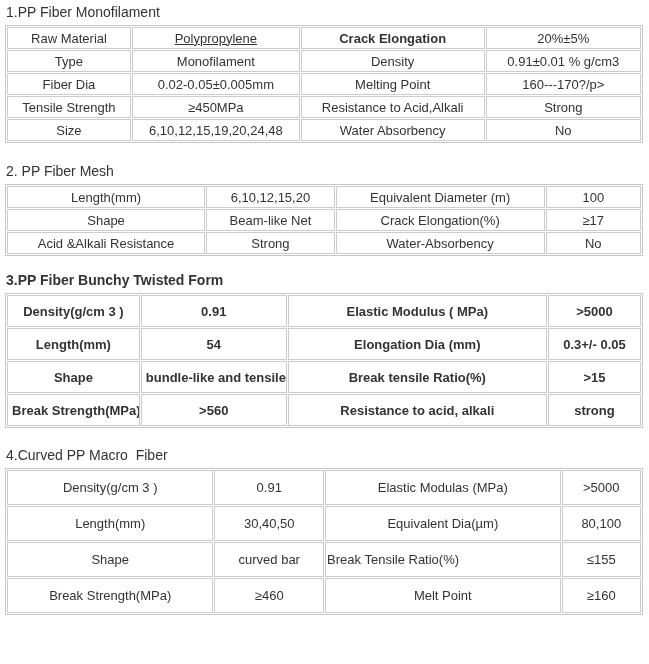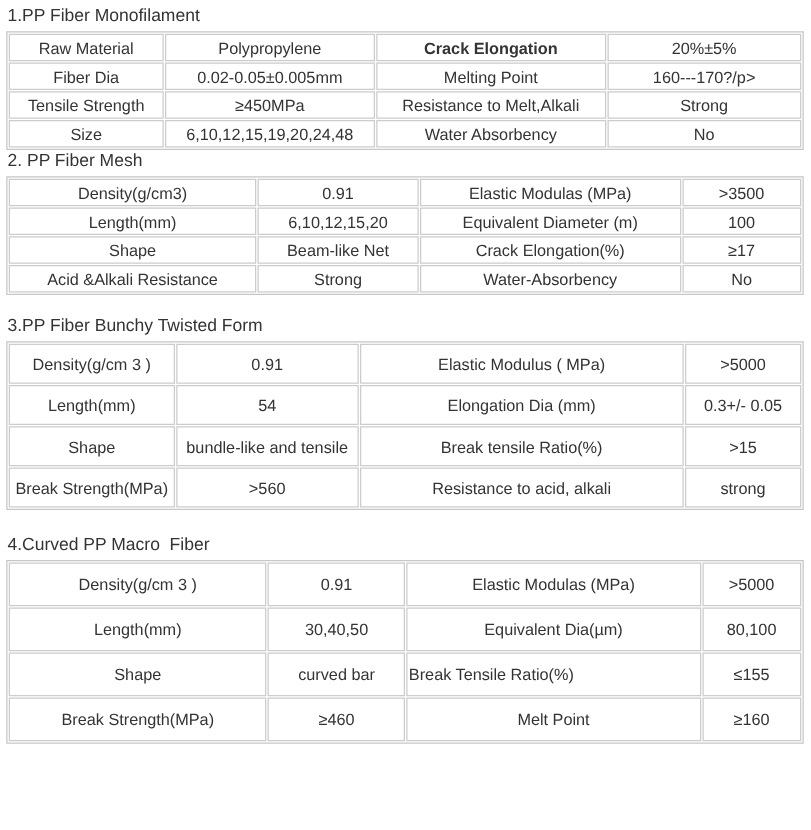--- a/index.html
+++ b/index.html
@@ -11,22 +11,22 @@
   body {
     width: 649px;
     height: 664px;
     overflow: hidden;
     color: var(--text, #333333);
   }
   .sheet {
     padding: 4px 6px 12px 5px;
   }
   .spec-section { margin-top: 0; }
-  .sheet section:nth-child(2) { }
-  .sheet section:nth-child(3) { margin-top: 16px; }
+  .sheet section:nth-child(2) { margin-top: 20px; }
+  .sheet section:nth-child(3) { margin-top: 16px; font-weight: bold; }
   .sheet section:nth-child(4) { margin-top: 19px; }
 
   .tbl-title {
     font-size: 14px;
     line-height: 17px;
     color: var(--text, #333333);
     margin: 0 0 4px 1px;
     white-space: pre;
   }
 
@@ -49,21 +49,21 @@
     color: var(--text, #333333);
   }
 
   
   .tbl-1 td, .tbl-2 td { height: 20px; }
   .tbl-3 td { height: 30px; }
   .tbl-4 td { height: 33px; }
 
   
   .tbl-1 tr:first-child td:nth-child(1) { width: 19.3%; }
-  .tbl-1 tr:first-child td:nth-child(2) { width: 26.7%; }
+  .tbl-1 tr:first-child td:nth-child(2) { width: 26.7%; text-decoration: underline; }
   .tbl-1 tr:first-child td:nth-child(3) { width: 29.4%; font-weight: bold; }
   .tbl-1 tr:first-child td:nth-child(4) { width: 24.6%; }
 
   .tbl-2 tr:first-child td:nth-child(1) { width: 31.8%; }
   .tbl-2 tr:first-child td:nth-child(2) { width: 20.1%; }
   .tbl-2 tr:first-child td:nth-child(3) { width: 33.6%; }
   .tbl-2 tr:first-child td:nth-child(4) { width: 14.5%; }
 
   .tbl-3 tr:first-child td:nth-child(1) { width: 20.8%; }
   .tbl-3 tr:first-child td:nth-child(2) { width: 23.0%; }
@@ -86,51 +86,51 @@
       <div class="tbl-title">1.PP Fiber Monofilament</div>
       <table class="tbl tbl-1">
         <tbody>
           <tr>
             <td>Raw Material</td>
             <td>Polypropylene</td>
             <td>Crack Elongation</td>
             <td>20%±5%</td>
           </tr>
           <tr>
+            <td>Type</td>
+            <td>Monofilament</td>
+            <td>Density</td>
+            <td>0.91±0.01 % g/cm3</td>
+          </tr>
+          <tr>
             <td>Fiber Dia</td>
             <td>0.02-0.05±0.005mm</td>
             <td>Melting Point</td>
             <td>160---170?/p&gt;</td>
           </tr>
           <tr>
             <td>Tensile Strength</td>
             <td>≥450MPa</td>
-            <td>Resistance to Melt,Alkali</td>
+            <td>Resistance to Acid,Alkali</td>
             <td>Strong</td>
           </tr>
           <tr>
             <td>Size</td>
             <td>6,10,12,15,19,20,24,48</td>
             <td>Water Absorbency</td>
             <td>No</td>
           </tr>
         </tbody>
       </table>
     </section>
     <section class="spec-section">
       <div class="tbl-title">2. PP Fiber Mesh</div>
       <table class="tbl tbl-2">
         <tbody>
           <tr>
-            <td>Density(g/cm3)</td>
-            <td>0.91</td>
-            <td>Elastic Modulas (MPa)</td>
-            <td>&gt;3500</td>
-          </tr>
-          <tr>
             <td>Length(mm)</td>
             <td>6,10,12,15,20</td>
             <td>Equivalent Diameter (m)</td>
             <td>100</td>
           </tr>
           <tr>
             <td>Shape</td>
             <td>Beam-like Net</td>
             <td>Crack Elongation(%)</td>
             <td>≥17</td>

